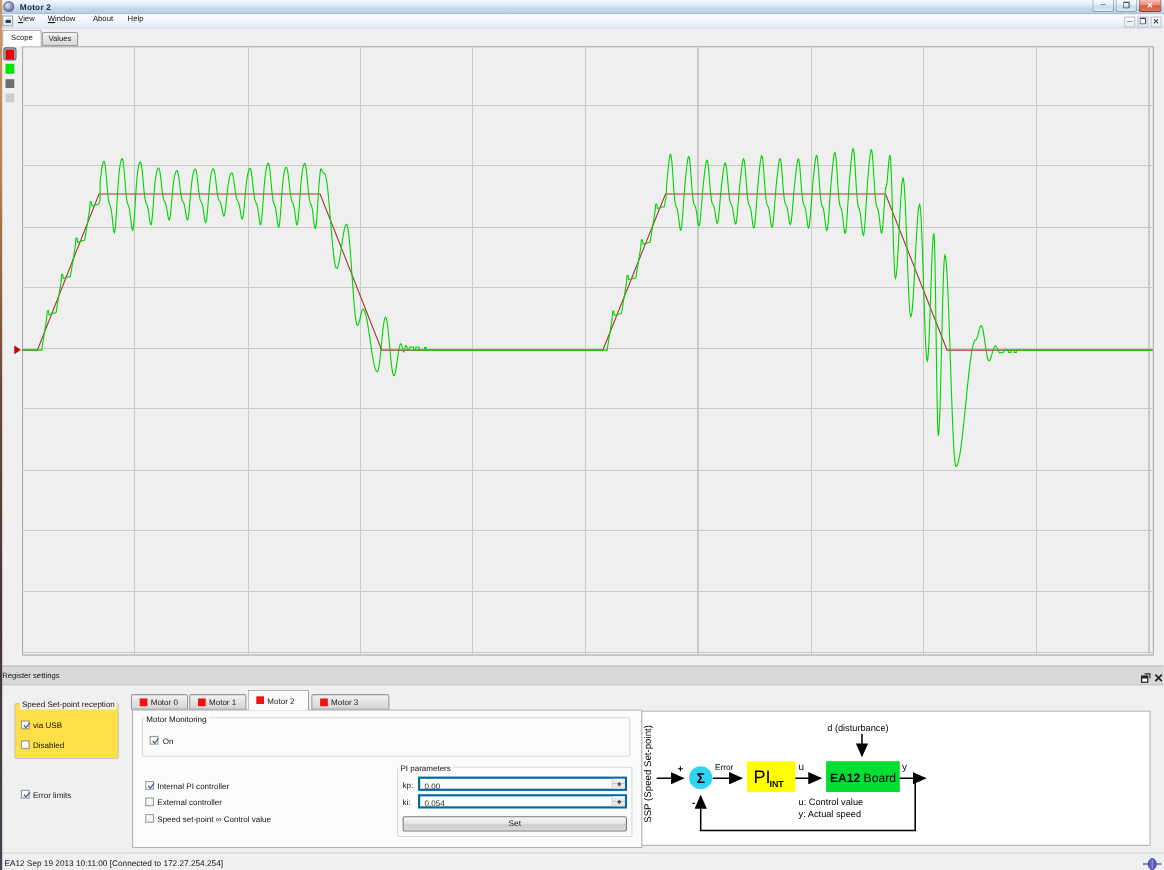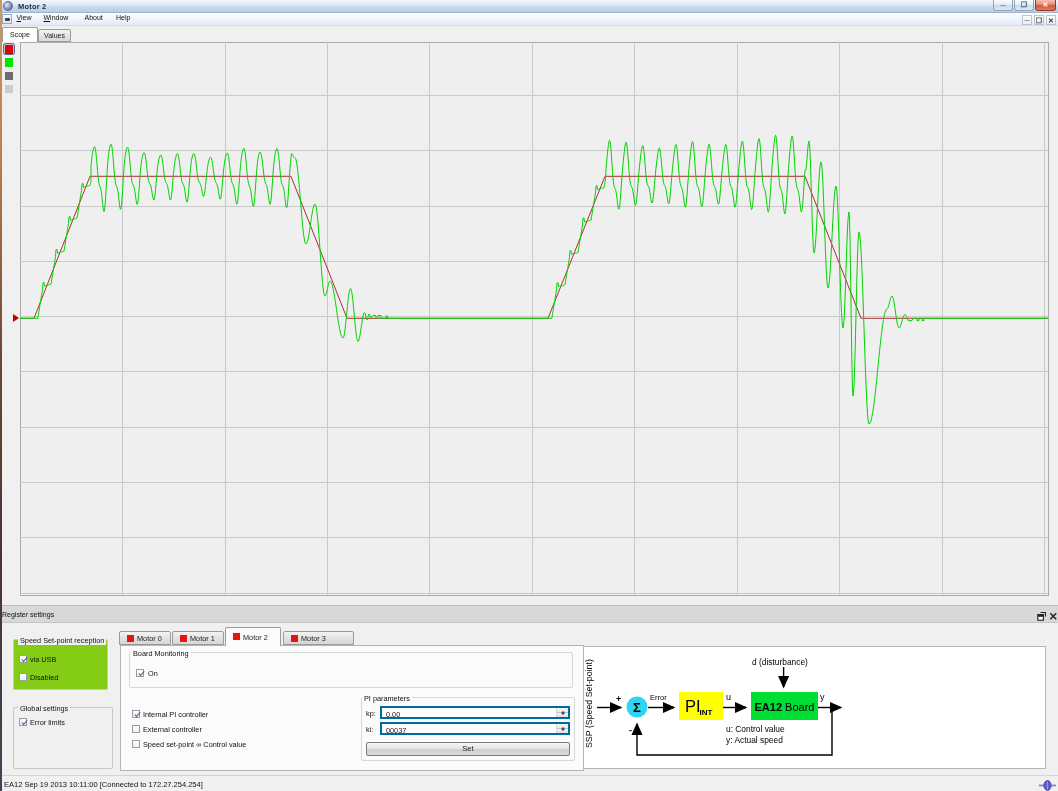--- a/index.html
+++ b/index.html
@@ -125,35 +125,32 @@
       <rect x="0.8" y="2.6" width="5.6" height="5.6" fill="#fff" stroke="#222" stroke-width="1.1"></rect>
       <rect x="0.8" y="2.6" width="5.6" height="2.2" fill="#222"></rect>
     </svg>
   <svg style="position:absolute;left:1049px;top:6px" width="9" height="9" viewBox="0 0 9 9">
       <path d="M1.3 1.3 L7.2 7.2 M7.2 1.3 L1.3 7.2" stroke="#222" stroke-width="1.5"></path>
     </svg>
 </div>
 <div id="tabpane"></div>
 <div id="dockbody" style="position:absolute;left:0;top:623px;width:1058px;height:152px">
 
-<div class="groupbox" style="left:13px;top:16px;width:95px;height:51px;background:#84cc16">
+<div class="groupbox" style="left:13px;top:16px;width:95px;height:51px;background:#fde047">
   <div class="grouplabel" style="left:4px;top:-4px;background:#f0f0f0">Speed Set-point reception</div>
 </div>
 <div class="cb" style="left:19px;top:32px">
       <svg class="check" viewBox="0 0 10 10">
         <path d="M2 5 L4 7.2 L8 2.5" fill="none" stroke="#44598c" stroke-width="1.2"></path>
       </svg>
     </div>
 <div class="cblabel" style="left:30px;top:32px">via USB</div>
 <div class="cb" style="left:19px;top:50px"></div>
 <div class="cblabel" style="left:30px;top:50px">Disabled</div>
 
-<div class="groupbox" style="left:13px;top:84px;width:100px;height:62px;background:#f0f0f0">
-  <div class="grouplabel" style="left:4px;top:-4px;background:#f0f0f0">Global settings</div>
-</div>
 <div class="cb" style="left:19px;top:95px">
       <svg class="check" viewBox="0 0 10 10">
         <path d="M2 5 L4 7.2 L8 2.5" fill="none" stroke="#44598c" stroke-width="1.2"></path>
       </svg>
     </div>
 <div class="cblabel" style="left:30px;top:95px">Error limits</div>
 
 <div class="mtab" style="left:119px;top:8px;width:52px;height:14px;background:linear-gradient(#f3f3f3,#e0e0e0 60%,#d6d6d6)">
       <span class="sq"></span>
       <span class="mt">Motor 0</span>
@@ -165,21 +162,21 @@
 <div class="mtab" style="left:225px;top:4px;width:56px;height:19px;background:#fbfbfb;border-bottom:none;z-index:3">
       <span class="sq" style="top:5px"></span>
       <span class="mt" style="top:5px">Motor 2</span>
     </div>
 <div class="mtab" style="left:283px;top:8px;width:71px;height:14px;background:linear-gradient(#f3f3f3,#e0e0e0 60%,#d6d6d6)">
       <span class="sq"></span>
       <span class="mt">Motor 3</span>
     </div>
 
 <div class="wgroup" style="left:129px;top:29px;width:444px;height:36px">
-  <div class="grouplabel" style="left:1px;top:-4px;background:#fbfbfb">Board Monitoring</div>
+  <div class="grouplabel" style="left:1px;top:-4px;background:#fbfbfb">Motor Monitoring</div>
 </div>
 <div class="cb" style="left:136px;top:46px">
       <svg class="check" viewBox="0 0 10 10">
         <path d="M2 5 L4 7.2 L8 2.5" fill="none" stroke="#44598c" stroke-width="1.2"></path>
       </svg>
     </div>
 <div class="cblabel" style="left:148px;top:46px">On</div>
 
 <div class="cb" style="left:132px;top:87px">
       <svg class="check" viewBox="0 0 10 10">
@@ -195,21 +192,21 @@
 <div class="wgroup" style="left:361px;top:74px;width:214px;height:64px">
   <div class="grouplabel" style="left:0px;top:-4px;background:#fbfbfb">PI parameters</div>
 </div>
 <div class="cblabel" style="left:366px;top:86px">kp:</div>
 <div class="spin" style="left:380px;top:83px;width:190px;height:13px">
       <span class="val">0,00</span>
       <span class="btns"></span>
     </div>
 <div class="cblabel" style="left:366px;top:102px">ki:</div>
 <div class="spin" style="left:380px;top:99px;width:190px;height:13px">
-      <span class="val">00037</span>
+      <span class="val">0,054</span>
       <span class="btns"></span>
     </div>
 <div id="setbtn" style="top:119px">Set</div>
 
 <div id="diagbox" style="top:23px"></div>
 <svg style="position:absolute;left:583px;top:23px" width="463" height="123" viewBox="583 646 463 123">
   <defs>
     <marker id="ah" markerWidth="10" markerHeight="8" refX="8" refY="4" orient="auto">
           <path d="M0,0 L9,4 L0,8 z" fill="#000"></path>
         </marker>

